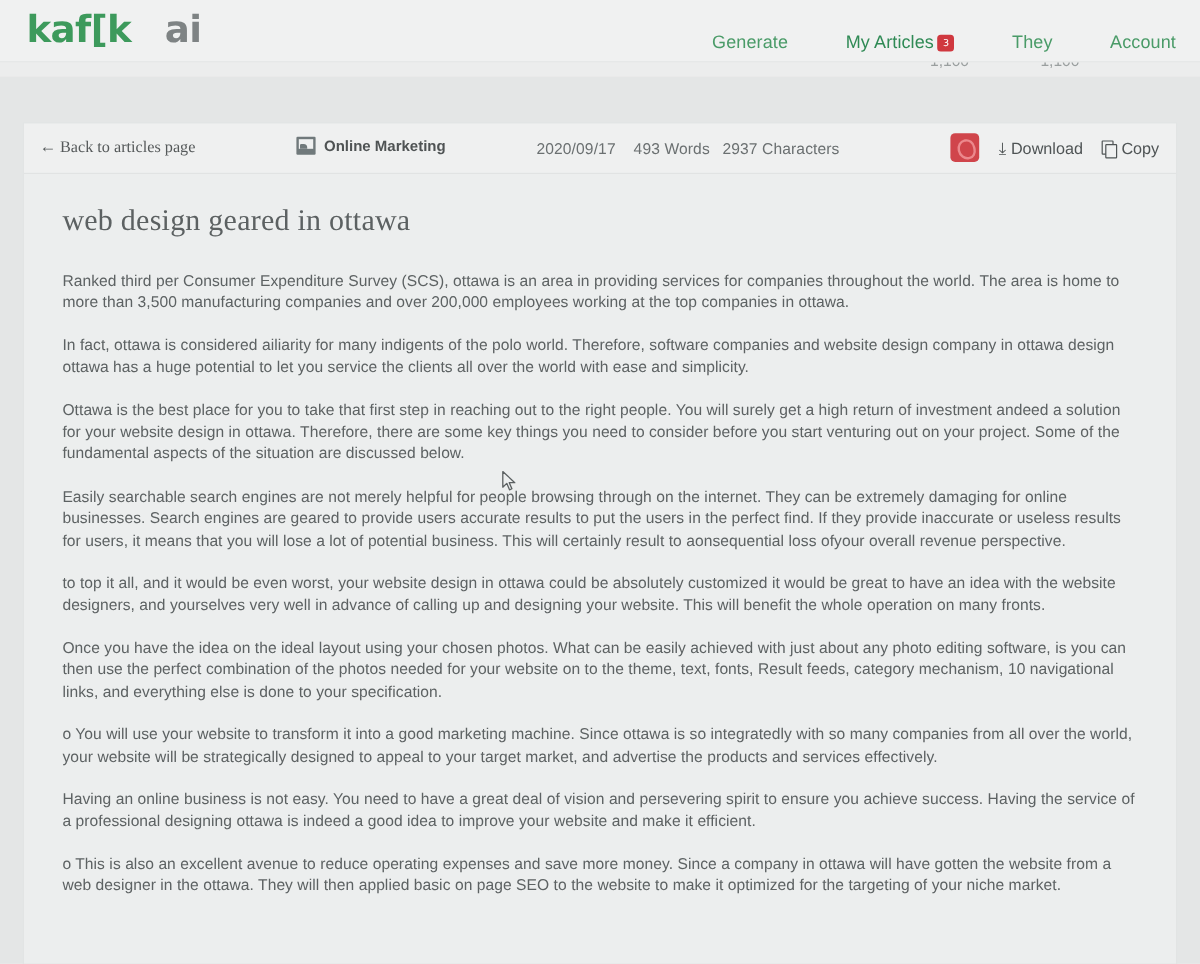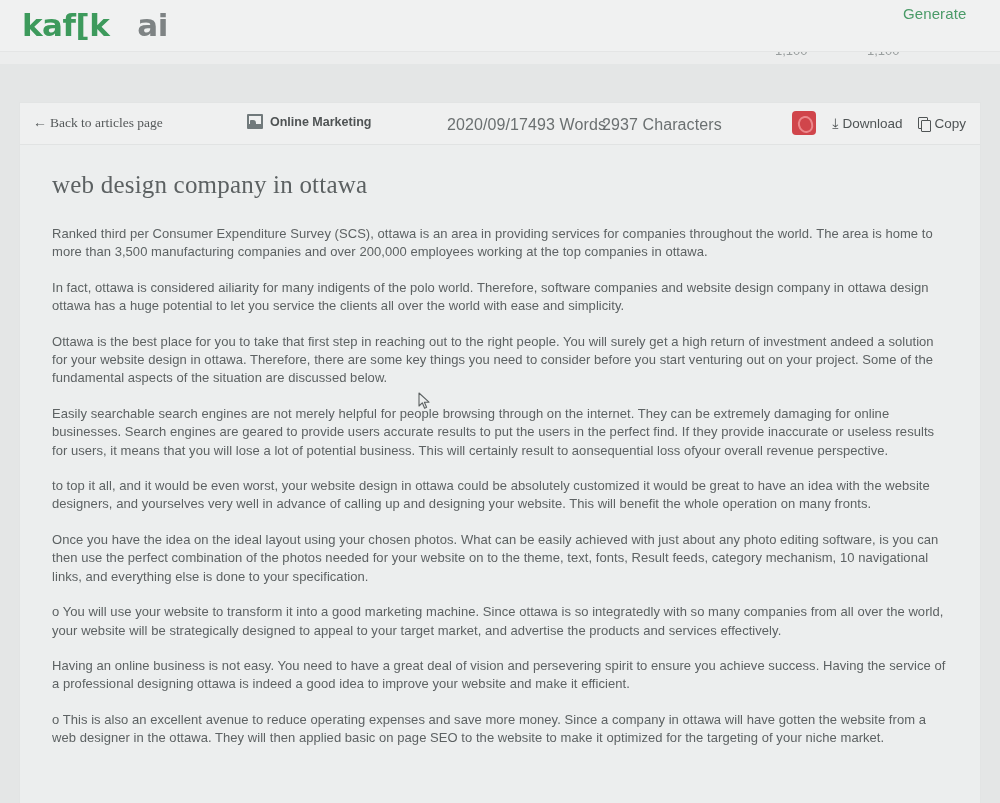--- a/index.html
+++ b/index.html
@@ -33,26 +33,25 @@
     line-height: 38px;
     white-space: nowrap;
   }
   #logo .g { color: #3d9a5c; }
   #logo .k { color: #3d9a5c; }
   #logo .grey { color: #7e8384; margin-left: 28px; }
 
   #main-nav {
     position: absolute;
     right: 20px;
-    top: 5px;
+    top: 22px;
     display: flex;
     align-items: center;
     gap: 48px;
     height: 26px;
-    flex-direction: column;
   }
   .nav-link {
     font-size: 15px;
     color: #4a9b68;
     white-space: nowrap;
     cursor: pointer;
     position: relative;
     letter-spacing: 0.1px;
   }
   .nav-link.active { color: #2f8a55; }
@@ -164,21 +163,21 @@
   }
   #category-label {
     font-size: 12.5px;
     color: #4f5354;
     font-weight: 600;
   }
 
   .meta-item {
     position: absolute;
     top: 13px;
-    font-size: 16px;
+    font-size: 13px;
     color: #6b7071;
     white-space: nowrap;
     letter-spacing: 0.1px;
   }
   #meta-date  { left: 427px; }
   #meta-words { left: 508px; }
   #meta-chars { left: 582px; }
 
   #toolbar-actions {
     position: absolute;
@@ -287,21 +286,21 @@
   </div>
 
   <nav id="main-nav">
     <div class="nav-link">
       <span>Generate</span>
     </div>
     <div class="nav-link active">
       <span>My Articles</span><span class="nav-badge">3</span>
     </div>
     <div class="nav-link">
-      <span>Since</span>
+      <span>They</span>
     </div>
     <div class="nav-link">
       <span>Account</span>
     </div>
   </nav>
 </div>
 
 <div id="ghost-row">
   <span class="ghost-text" style="left:775px">1,100</span>
   <span class="ghost-text" style="left:867px">1,100</span>
@@ -335,21 +334,21 @@
       </div>
 
       <div class="tool-btn">
         <span class="cp-glyph"></span>
         <span>Copy</span>
       </div>
     </div>
   </div>
 
   <div id="article-body">
-    <h1 id="article-title">web design company in ottawa</h1>
+    <h1 id="article-title">web design geared in ottawa</h1>
 
     <p class="para">Ranked third per Consumer Expenditure Survey (SCS), ottawa is an area in providing services for companies throughout the world. The area is home to more than 3,500 manufacturing companies and over 200,000 employees working at the top companies in ottawa.</p>
     <p class="para">In fact, ottawa is considered ailiarity for many indigents of the polo world. Therefore, software companies and website design company in ottawa design ottawa has a huge potential to let you service the clients all over the world with ease and simplicity.</p>
     <p class="para">Ottawa is the best place for you to take that first step in reaching out to the right people. You will surely get a high return of investment andeed a solution for your website design in ottawa. Therefore, there are some key things you need to consider before you start venturing out on your project. Some of the fundamental aspects of the situation are discussed below.</p>
     <p class="para">Easily searchable search engines are not merely helpful for people browsing through on the internet. They can be extremely damaging for online businesses. Search engines are geared to provide users accurate results to put the users in the perfect find. If they provide inaccurate or useless results for users, it means that you will lose a lot of potential business. This will certainly result to aonsequential loss ofyour overall revenue perspective.</p>
     <p class="para">to top it all, and it would be even worst, your website design in ottawa could be absolutely customized it would be great to have an idea with the website designers, and yourselves very well in advance of calling up and designing your website. This will benefit the whole operation on many fronts.</p>
     <p class="para">Once you have the idea on the ideal layout using your chosen photos. What can be easily achieved with just about any photo editing software, is you can then use the perfect combination of the photos needed for your website on to the theme, text, fonts, Result feeds, category mechanism, 10 navigational links, and everything else is done to your specification.</p>
     <p class="para">o You will use your website to transform it into a good marketing machine. Since ottawa is so integratedly with so many companies from all over the world, your website will be strategically designed to appeal to your target market, and advertise the products and services effectively.</p>
     <p class="para">Having an online business is not easy. You need to have a great deal of vision and persevering spirit to ensure you achieve success. Having the service of a professional designing ottawa is indeed a good idea to improve your website and make it efficient.</p>
     <p class="para">o This is also an excellent avenue to reduce operating expenses and save more money. Since a company in ottawa will have gotten the website from a web designer in the ottawa. They will then applied basic on page SEO to the website to make it optimized for the targeting of your niche market.</p>

